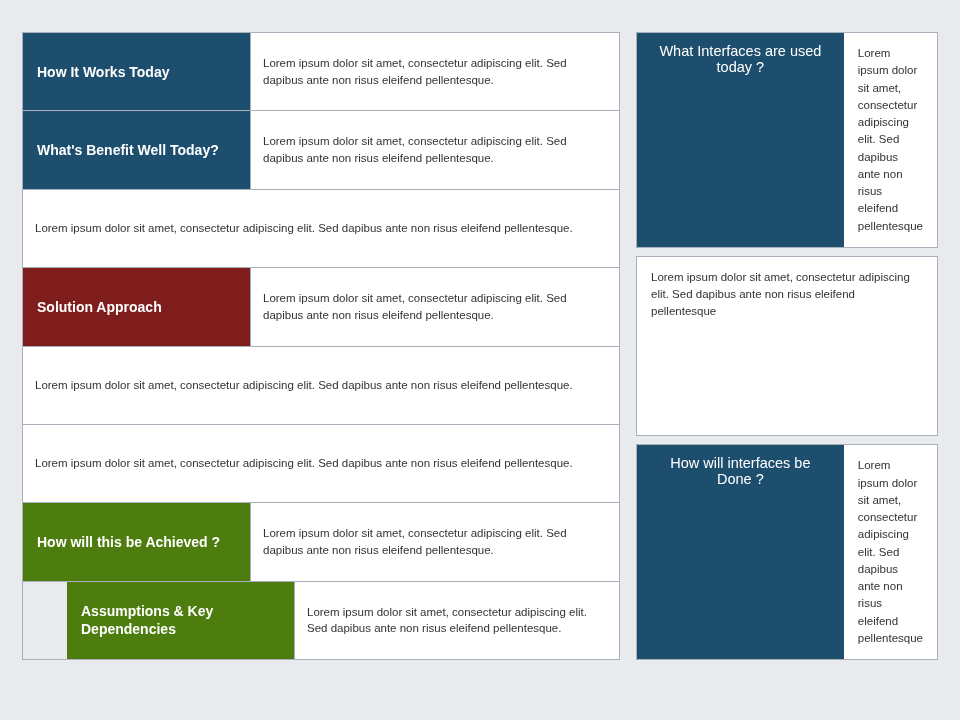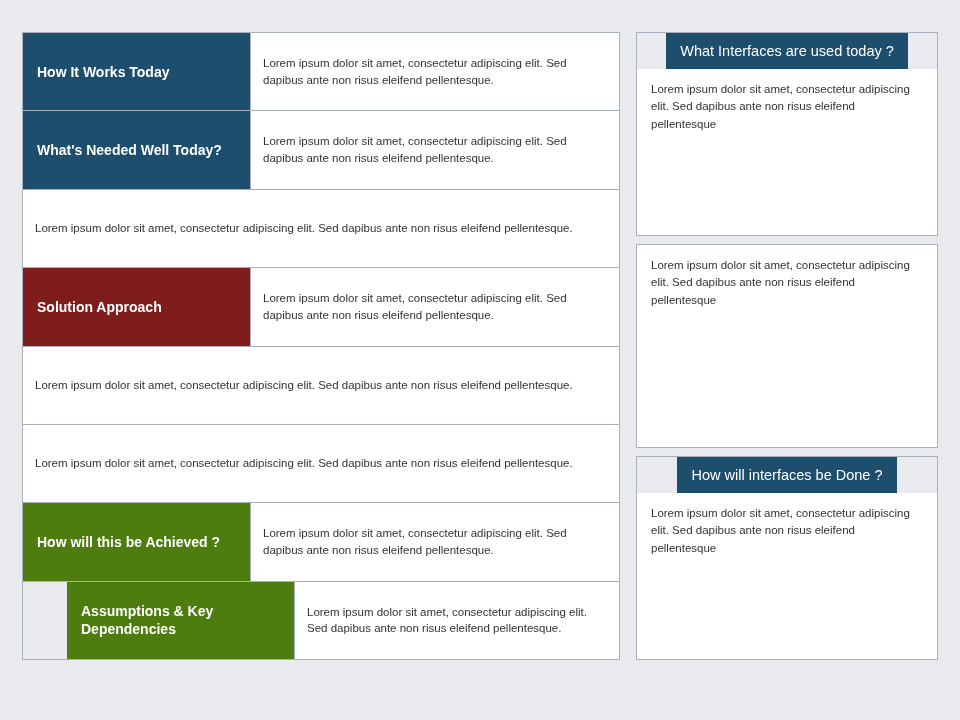--- a/index.html
+++ b/index.html
@@ -77,24 +77,23 @@
 
     
     .right-col {
       flex: 1;
       display: flex;
       flex-direction: column;
       gap: 8px;
     }
     .right-section {
       display: flex;
-      flex-direction: column;
+      flex-direction: row;
       flex: 1;
       border: 1.5px solid #aab0bb;
-      align-items: center;
     }
     .right-header {
       background: #1e4e6e;
       color: #fff;
       font-size: 14.5px;
       font-weight: normal;
       padding: 10px 14px;
       text-align: center;
     }
     .right-body {
@@ -113,21 +112,21 @@
   <div class="page-title"></div>
   <div class="main-layout">
 
     <div class="left-col">
 
     <div class="left-row">
           <div class="row-label">How It Works Today</div>
           <div class="row-content">Lorem ipsum dolor sit amet, consectetur adipiscing elit. Sed dapibus ante non risus eleifend pellentesque.</div>
         </div>
         <div class="left-row">
-          <div class="row-label">What's Needed Well Today?</div>
+          <div class="row-label">What's Benefit Well Today?</div>
           <div class="row-content">Lorem ipsum dolor sit amet, consectetur adipiscing elit. Sed dapibus ante non risus eleifend pellentesque.</div>
         </div>
         <div class="left-row">
           <div class="row-content">Lorem ipsum dolor sit amet, consectetur adipiscing elit. Sed dapibus ante non risus eleifend pellentesque.</div>
         </div>
         <div class="left-row">
           <div class="row-label lighter">Solution Approach</div>
           <div class="row-content">Lorem ipsum dolor sit amet, consectetur adipiscing elit. Sed dapibus ante non risus eleifend pellentesque.</div>
         </div>
         <div class="left-row">

